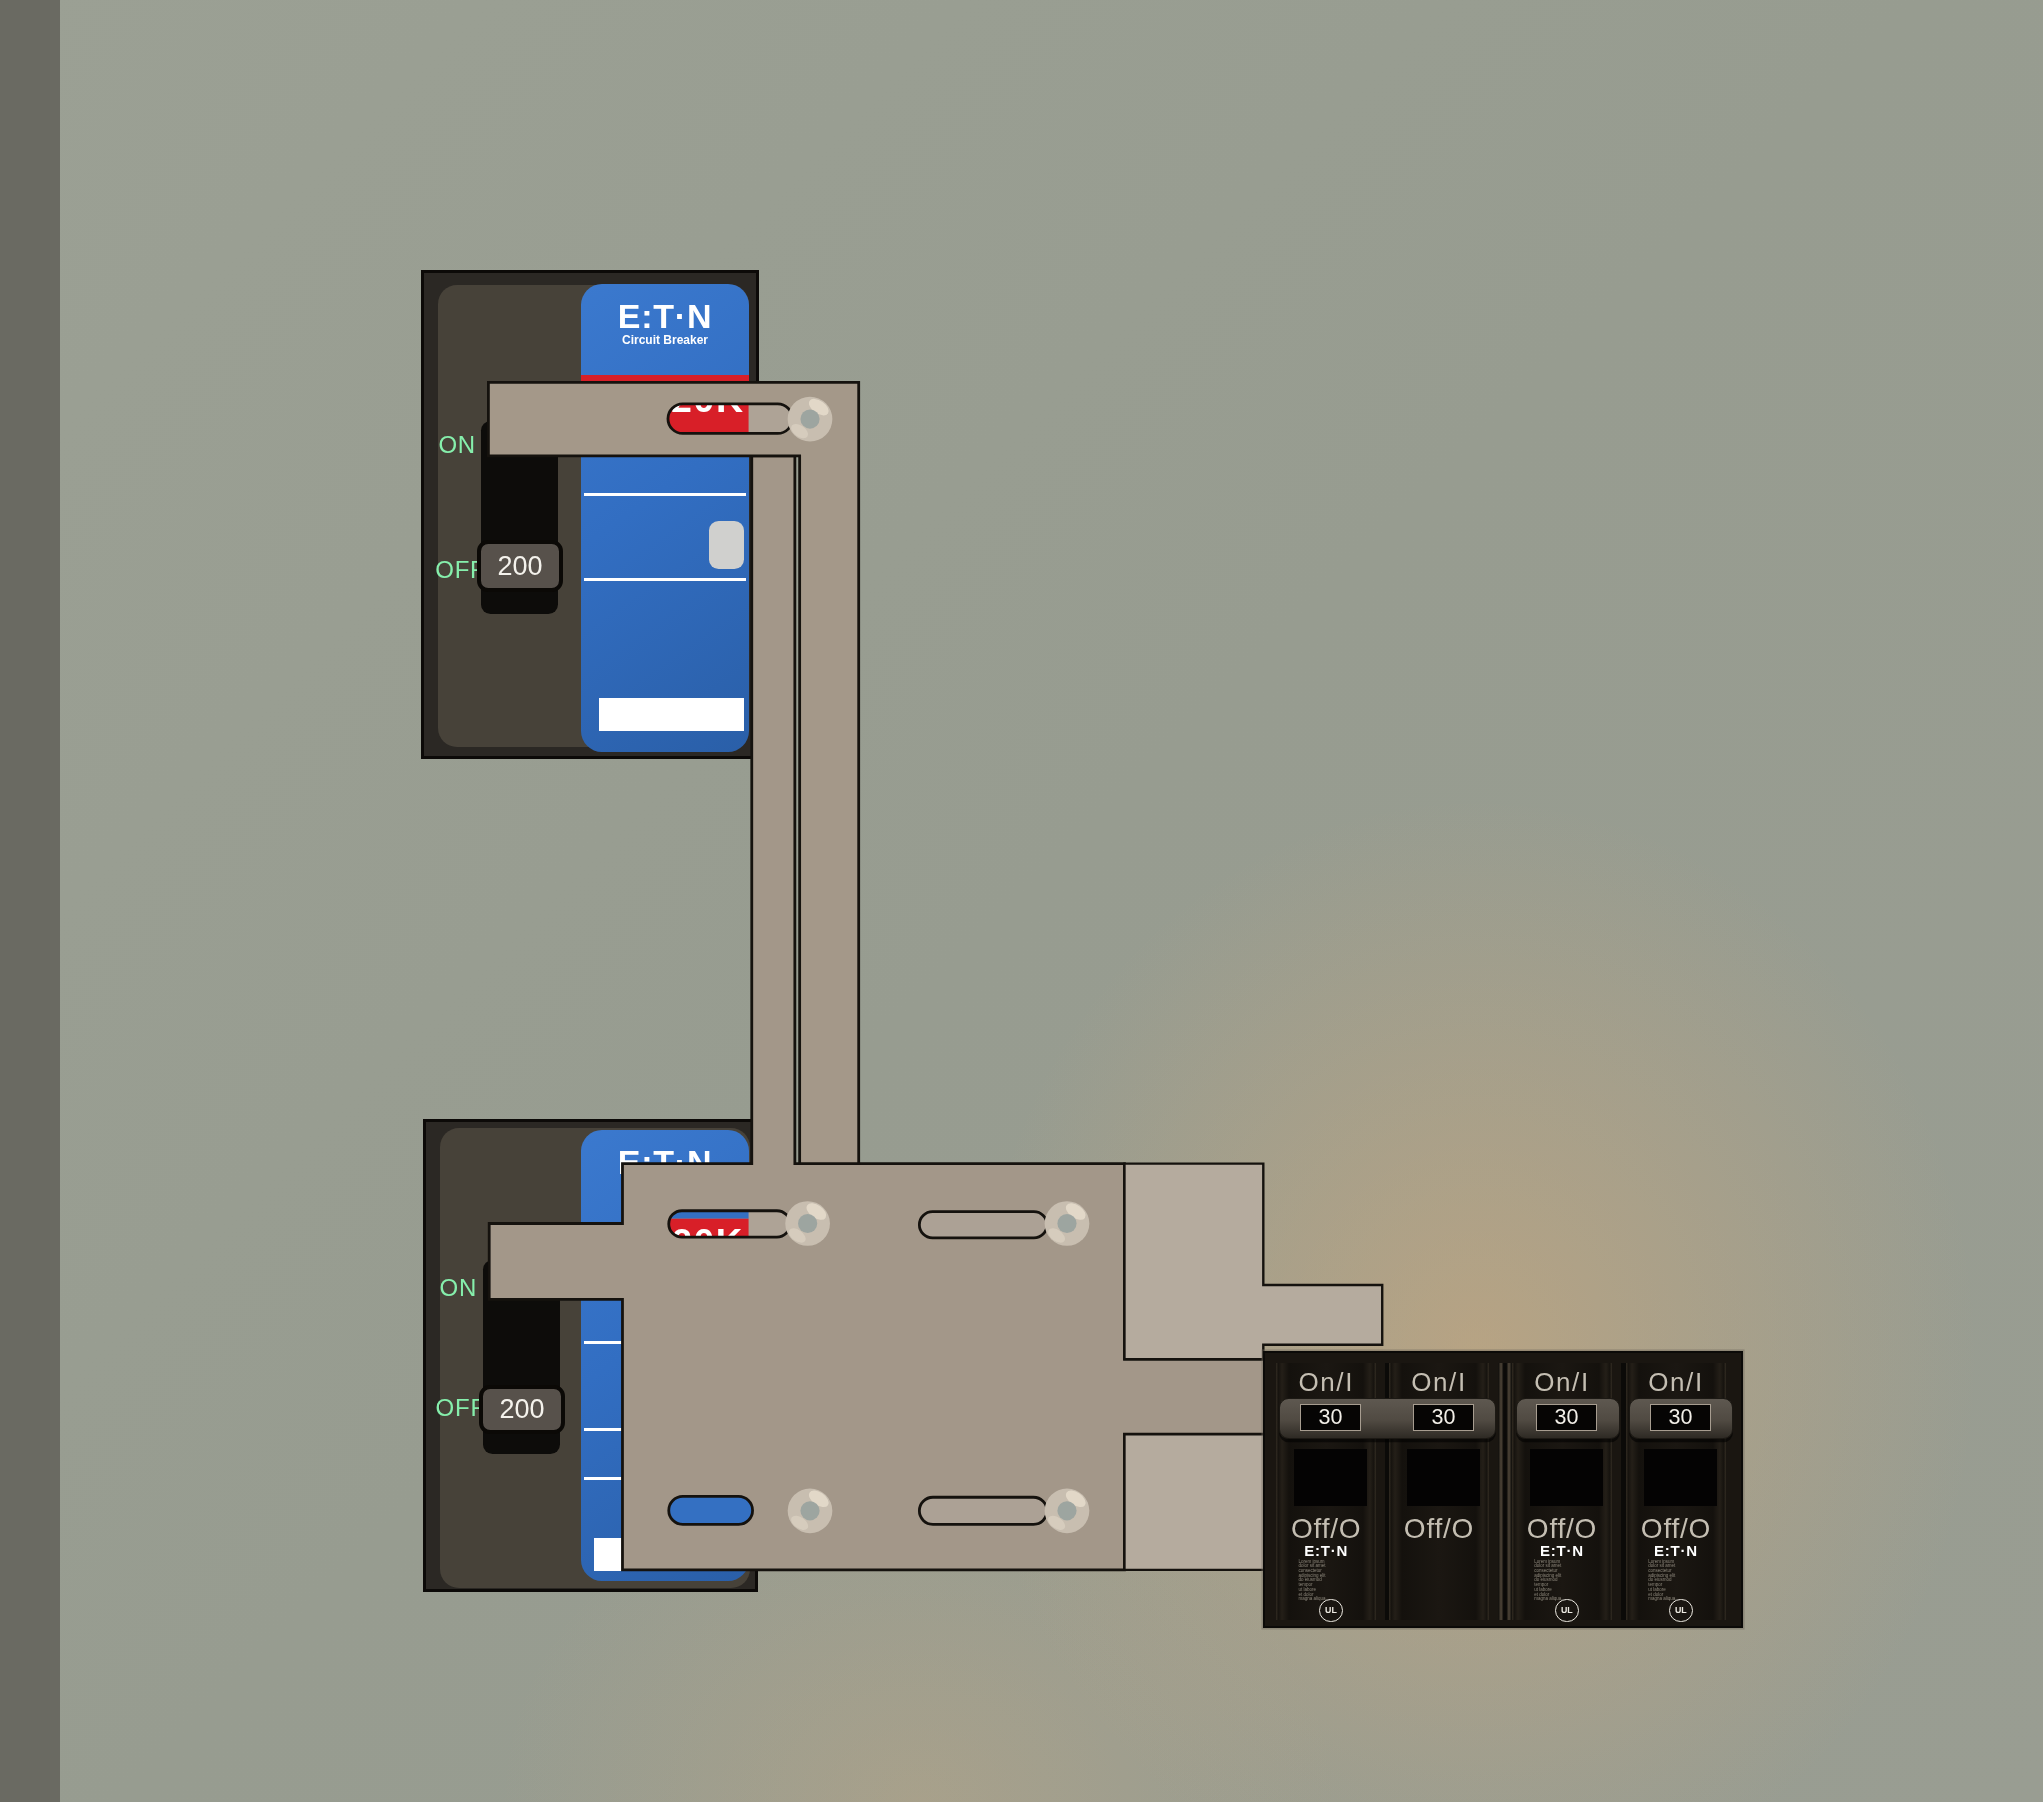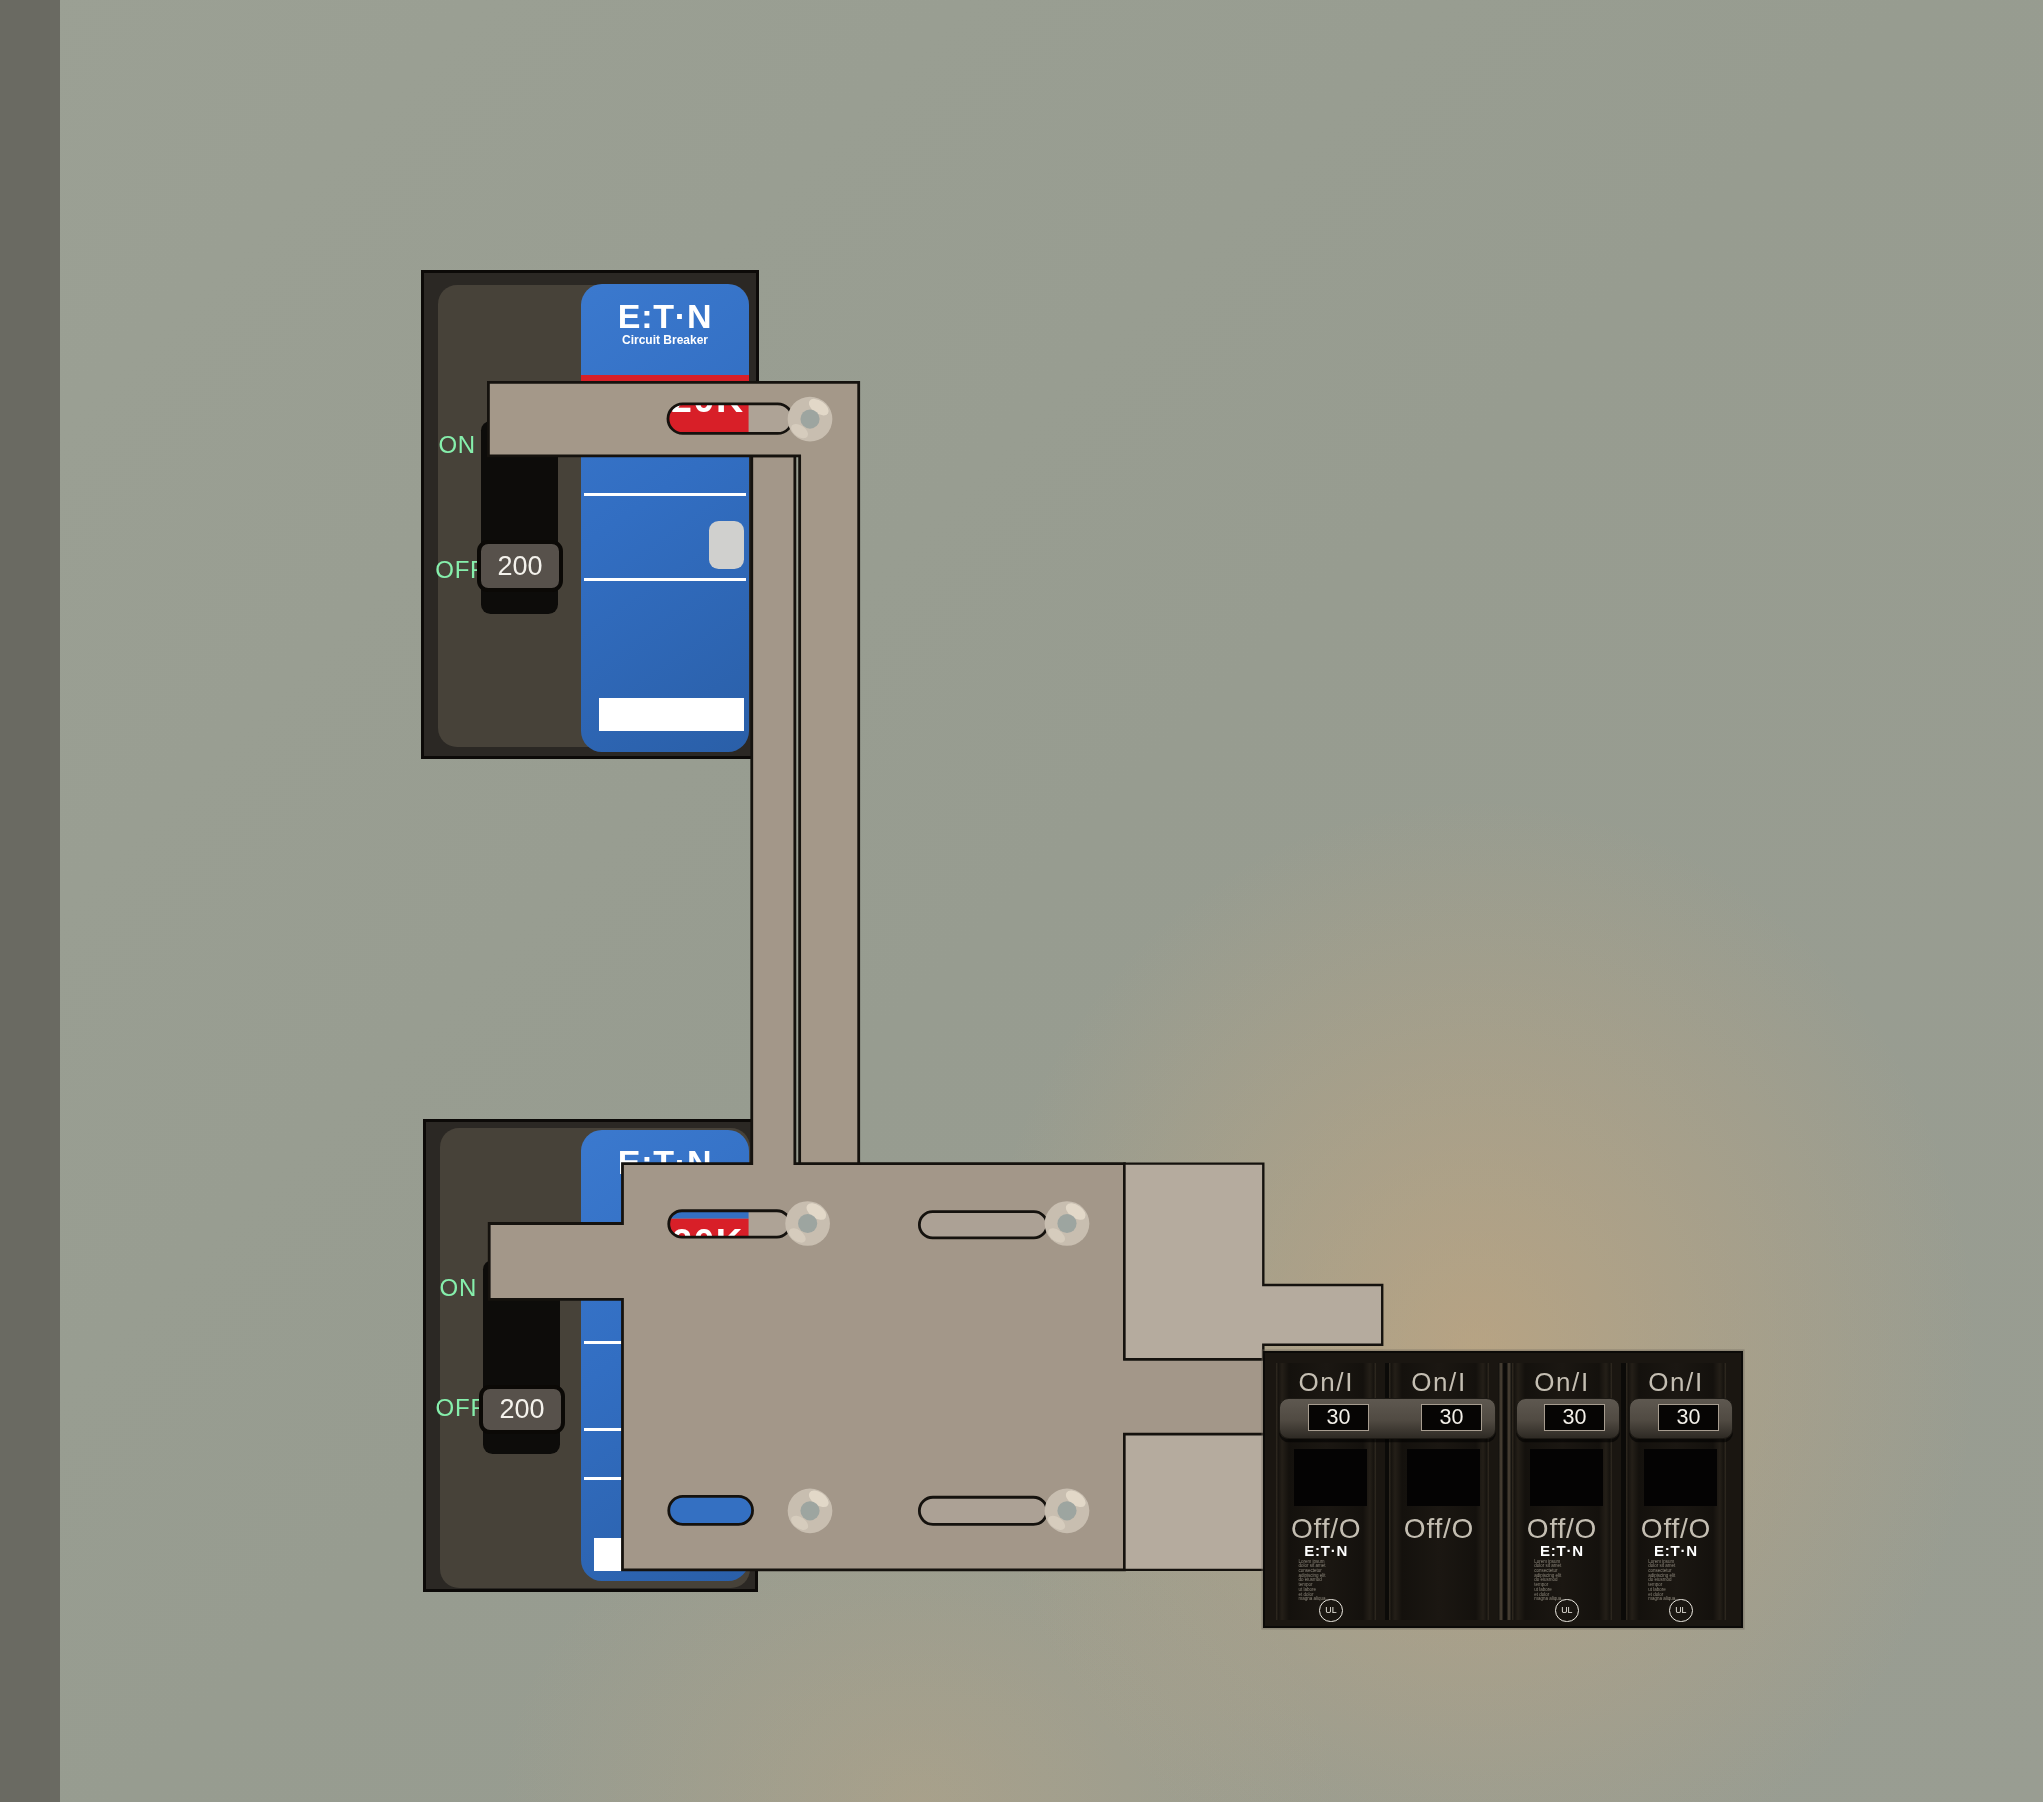--- a/index.html
+++ b/index.html
@@ -47,29 +47,29 @@
   .pole-rib{position:absolute;top:9.6px;height:257px;background:#0B0A08;}
   .pole-rib.unit{background:linear-gradient(90deg,#0B0A08 0%,#4F4639 22%,#0B0A08 40%,#0B0A08 60%,#4F4639 78%,#0B0A08 100%);}
   .stencil{position:absolute;left:0;width:100%;text-align:center;color:#C4BEB2;}
   .pole-on{top:4.8px;font-size:26px;letter-spacing:1.6px;}
   .pole-off{top:150px;font-size:28px;letter-spacing:0.8px;}
   .pole-brand{position:absolute;left:0;width:100%;text-align:center;top:179px;color:#FFFFFF;
               font-weight:800;font-size:15px;letter-spacing:0.8px;}
   .pole-lorem{position:absolute;left:22.3px;top:197px;width:72px;color:#8D877B;
               font-size:4.5px;line-height:1.05;white-space:pre-line;text-align:left;}
   .pole-ul{position:absolute;left:43px;top:236px;width:21.5px;height:21.5px;border:1.6px solid #EDEAE2;
-           border-radius:50%;color:#EDEAE2;font-size:8.8px;font-weight:400;
+           border-radius:50%;color:#EDEAE2;font-size:8.8px;font-weight:700;
            display:flex;align-items:center;justify-content:center;}
   .pole-window{position:absolute;top:86px;left:17.6px;width:73px;height:57px;background:#040303;}
   .amp-bar{position:absolute;top:45px;height:41px;border:1.6px solid #1C1914;border-radius:9.6px;
            box-sizing:border-box;background:linear-gradient(180deg,#5E5850 0%,#504A42 55%,#2E2A24 100%);
            box-shadow:0 3.2px 0 rgba(0,0,0,0.55);}
   .amp-window{position:absolute;top:51px;width:61px;height:27px;background:#060504;
               border:1.6px solid #A79D90;box-sizing:border-box;display:flex;align-items:center;
-              justify-content:center;color:#F2EFE8;font-size:21.5px;margin-left:8px;}
+              justify-content:center;color:#F2EFE8;font-size:21.5px;}
 </style>
 </head>
 <body>
 
 <div class="stage">
   <div class="left-strip"></div>
 
   <div class="breaker" style="left:421px;top:270px;width:338px;height:489px;">
     <div class="bk-panel" style="left:14.4px;top:12px;width:311px;height:462px;"></div>
     <div class="bk-label" style="left:157px;top:11.2px;width:168px;height:468px;">

